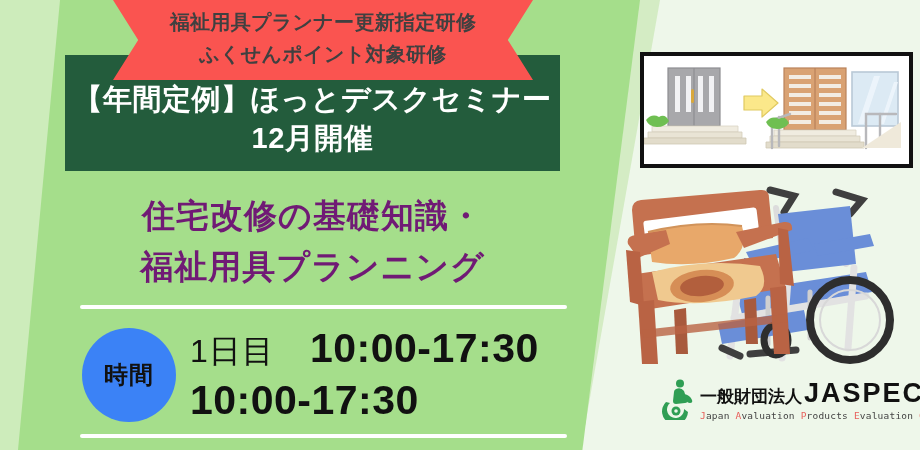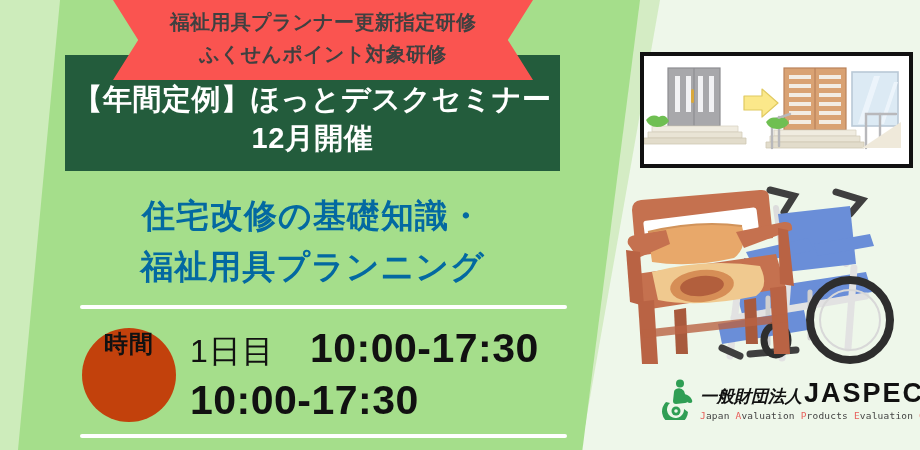--- a/index.html
+++ b/index.html
@@ -84,21 +84,21 @@
     letter-spacing: 0.3px;
     white-space: pre-line;
   }
 
   
   .headline {
     position: absolute;
     left: 60px; top: 190px;
     width: 505px;
     text-align: center;
-    color: #0369a1;
+    color: #701a75;
     font-size: 33px;
     font-weight: bold;
     line-height: 1.56;
     letter-spacing: 1px;
     white-space: pre-line;
   }
 
   
   .divider {
     position: absolute;
@@ -108,23 +108,23 @@
   }
   .divider-top { left: 80px; top: 305px; width: 487px; }
   .divider-bottom { left: 80px; top: 434px; width: 487px; }
 
   
   .time-circle {
     position: absolute;
     left: 82px; top: 328px;
     width: 94px; height: 94px;
     border-radius: 50%;
-    background: #c2410c;
+    background: #3b82f6;
     display: flex;
-    align-items: flex-start;
+    align-items: center;
     justify-content: center;
   }
   .time-circle-label {
     color: #111111;
     font-size: 24px;
     font-weight: bold;
     letter-spacing: 1px;
   }
   .time-rows {
     position: absolute;
@@ -179,21 +179,20 @@
   .logo-texts { margin-left: 2px; }
   .logo-main {
     display: flex;
     align-items: baseline;
     color: #111111;
   }
   .logo-jp {
     font-size: 17px;
     font-weight: bold;
     letter-spacing: 0px;
-    font-style: italic;
   }
   .logo-en {
     font-size: 27px;
     font-weight: bold;
     letter-spacing: 2px;
     margin-left: 2px;
   }
   .logo-sub {
     font-family: "DejaVu Sans Mono", monospace;
     font-size: 9.5px;

